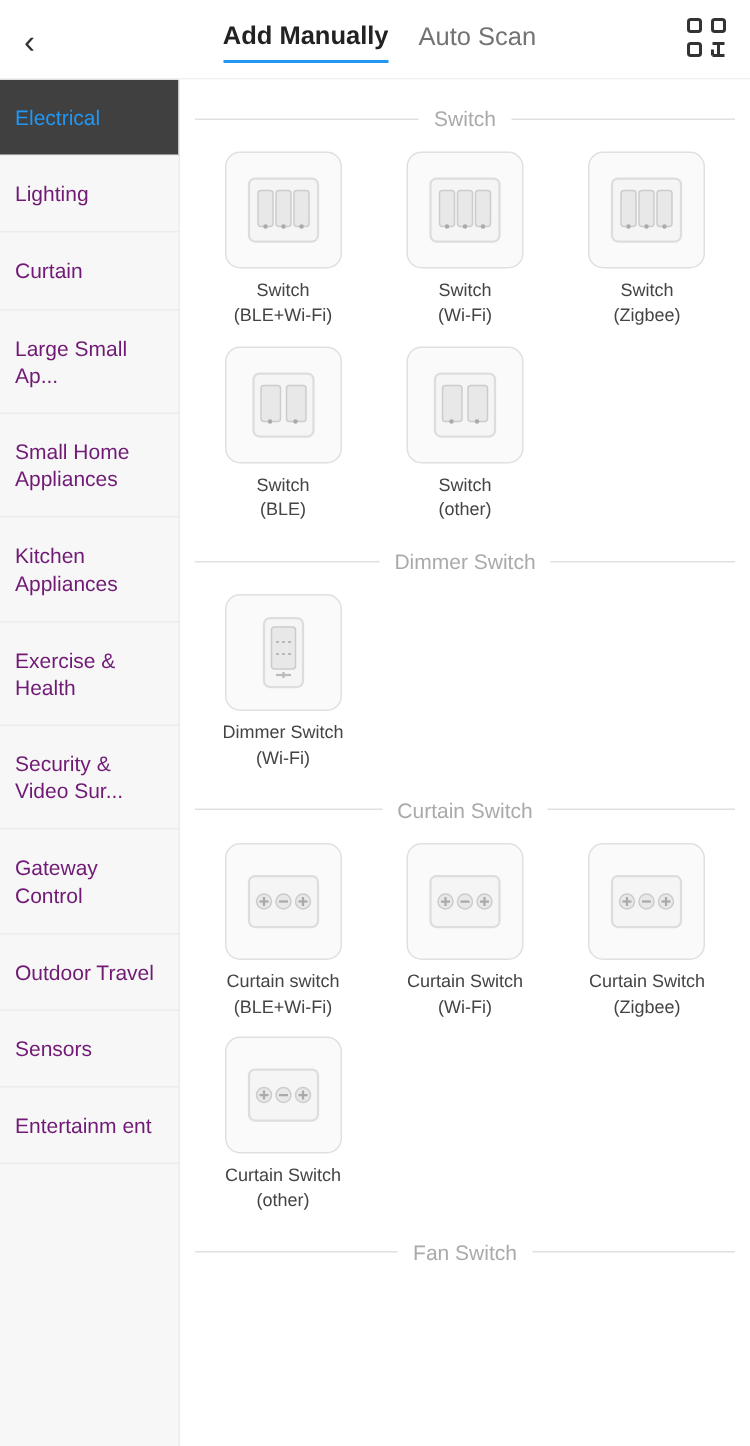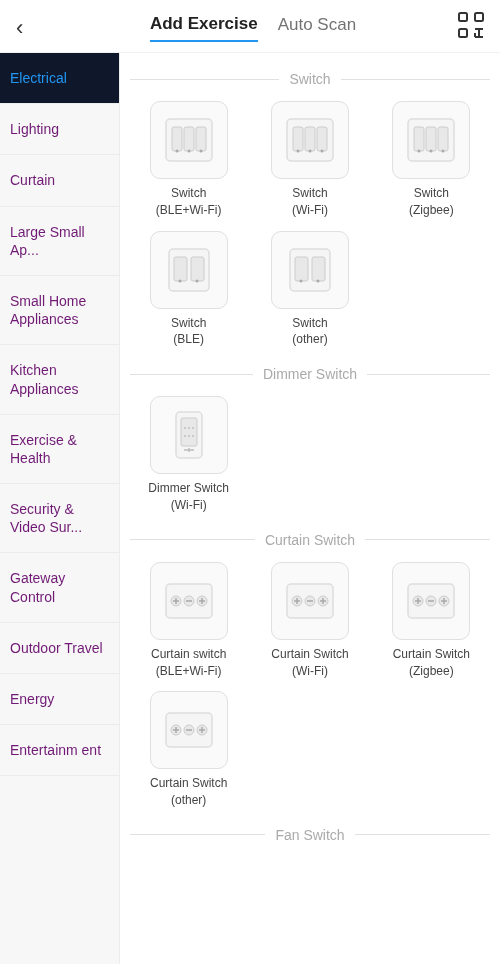--- a/index.html
+++ b/index.html
@@ -67,21 +67,21 @@
     .sidebar-item {
       padding: 16px 10px;
       font-size: 14px;
       color: #701a75;
       cursor: pointer;
       border-bottom: 1px solid #ececec;
       line-height: 1.3;
     }
     .sidebar-item.active {
       color: #2196F3;
-      background: #0f172a;
+      background: #404040;
       font-weight: 500;
     }
 
     
     .content {
       flex: 1;
       overflow-y: auto;
       padding: 0 10px 20px;
       background: #fff;
     }
@@ -154,21 +154,21 @@
     .content::-webkit-scrollbar { width: 3px; }
     .content::-webkit-scrollbar-thumb { background: #ddd; border-radius: 3px; }
     .sidebar::-webkit-scrollbar { width: 2px; }
   </style>
 </head>
 <body>
 
 <div class="header">
   <span class="header-back">‹</span>
   <div class="header-tabs">
-    <span class="header-tab active">Add Exercise</span>
+    <span class="header-tab active">Add Manually</span>
     <span class="header-tab">Auto Scan</span>
   </div>
   <span class="header-scan-icon">
     <svg width="26" height="26" viewBox="0 0 26 26" fill="none">
       <rect x="1" y="1" width="8" height="8" rx="1.5" stroke="#333" stroke-width="2" fill="none"></rect>
       <rect x="17" y="1" width="8" height="8" rx="1.5" stroke="#333" stroke-width="2" fill="none"></rect>
       <rect x="1" y="17" width="8" height="8" rx="1.5" stroke="#333" stroke-width="2" fill="none"></rect>
       <line x1="17" y1="17" x2="25" y2="17" stroke="#333" stroke-width="2"></line>
       <line x1="21" y1="17" x2="21" y2="25" stroke="#333" stroke-width="2"></line>
       <line x1="17" y1="21" x2="17" y2="25" stroke="#333" stroke-width="2"></line>
@@ -183,21 +183,21 @@
     <div class="sidebar-item active">Electrical</div>
     <div class="sidebar-item">Lighting</div>
     <div class="sidebar-item">Curtain</div>
     <div class="sidebar-item">Large Small Ap...</div>
     <div class="sidebar-item">Small Home Appliances</div>
     <div class="sidebar-item">Kitchen Appliances</div>
     <div class="sidebar-item">Exercise &amp; Health</div>
     <div class="sidebar-item">Security &amp; Video Sur...</div>
     <div class="sidebar-item">Gateway Control</div>
     <div class="sidebar-item">Outdoor Travel</div>
-    <div class="sidebar-item">Energy</div>
+    <div class="sidebar-item">Sensors</div>
     <div class="sidebar-item">Entertainm ent</div>
   </div>
 
   <div class="content">
 
     <div class="section-header">
       <div class="section-header-line"></div>
       <span class="section-header-text">Switch</span>
       <div class="section-header-line"></div>
     </div>

